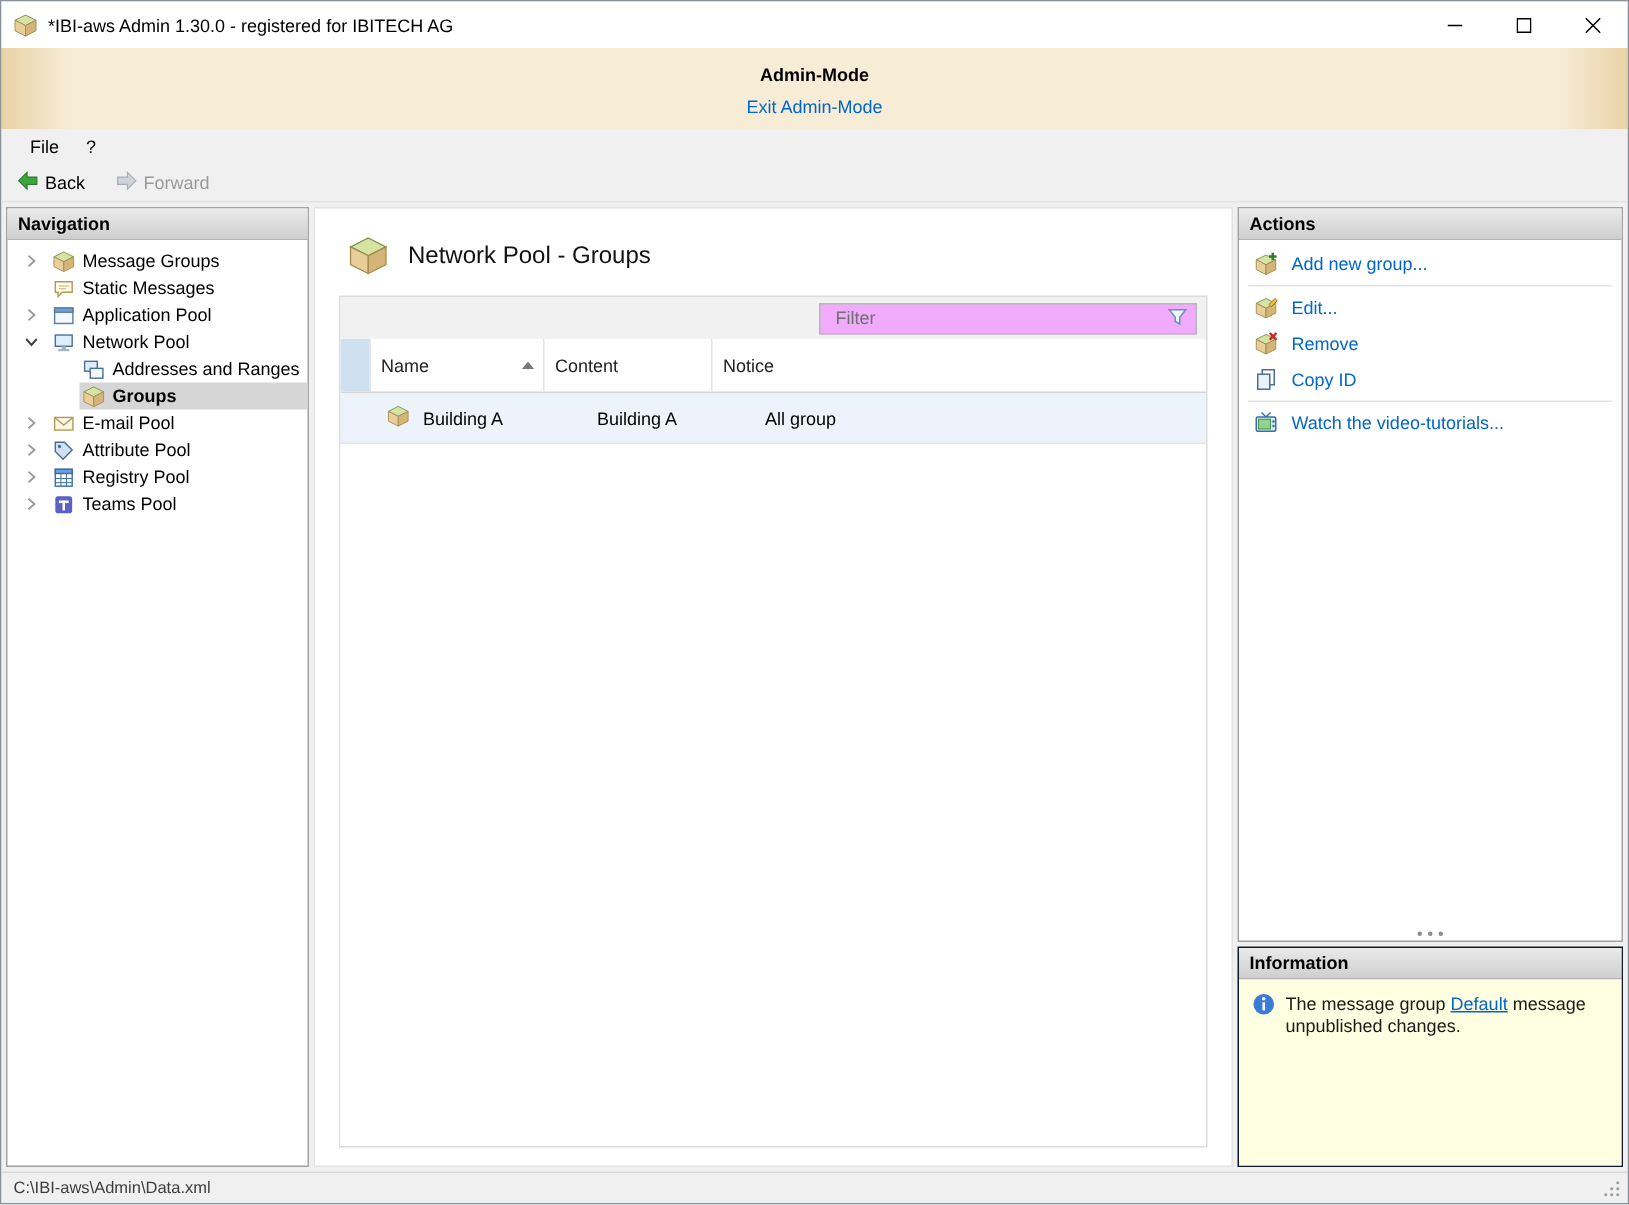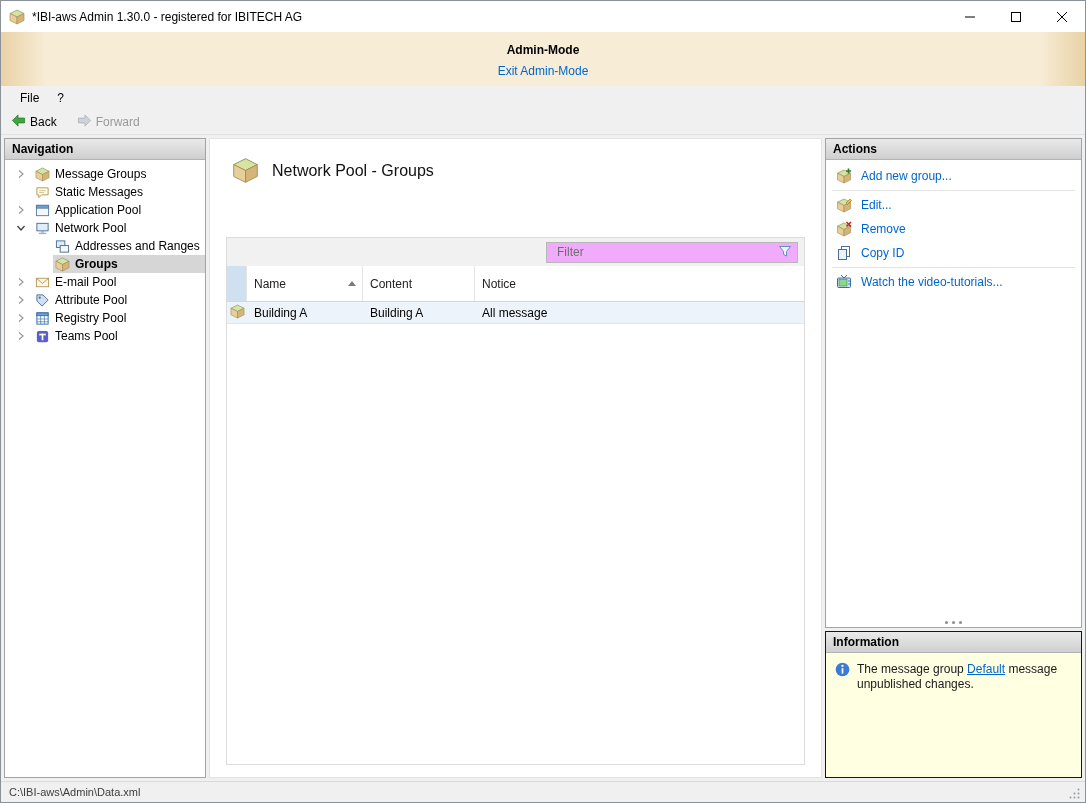--- a/index.html
+++ b/index.html
@@ -47,36 +47,36 @@
   .nav-panel{width:202px;flex:none;background:#fff;border:1px solid #a3a3a3;display:flex;flex-direction:column;}
   .tree{padding-top:5px;overflow:hidden;}
   .tree-item{height:18px;display:flex;align-items:center;padding-left:8px;cursor:default;white-space:nowrap;}
   .tree-item .chev{width:20px;flex:none;display:flex;align-items:center;justify-content:flex-start;padding-left:3px;}
   .tree-item.lvl1{padding-left:28px;}
   .row-inner{display:flex;align-items:center;flex:1;height:100%;padding-left:2px;}
   .tree-item.selected .row-inner{background:#d6d6d6;font-weight:bold;}
   .ticon{width:15px;height:15px;margin-right:5px;flex:none;display:inline-flex;}
   .tlabel{font-size:12px;}
   
-  .main-panel{flex:1;background:#fff;border:1px solid #e3e3e3;display:flex;flex-direction:column;min-width:0;gap:40px;}
+  .main-panel{flex:1;background:#fff;border:1px solid #e3e3e3;display:flex;flex-direction:column;min-width:0;}
   .main-title-row{display:flex;align-items:center;margin:18px 0 0 22px;gap:13px;}
   .main-title-row .big-icon{width:27px;height:27px;flex:none;}
   .page-title{font-size:16px;color:#111;}
   .table-block{margin:13px 16px 12px 16px;border:1px solid #dcdcdc;flex:1;display:flex;flex-direction:column;min-height:0;}
   .filter-row{height:28px;flex:none;background:#f1f1f1;display:flex;align-items:center;justify-content:flex-end;padding-right:6px;}
   .filter-box{width:252px;height:21px;background:#f0abfc;border:1px solid #b8b8b8;display:flex;align-items:center;padding:0 5px 0 10px;}
   .filter-box input{flex:1;border:none;outline:none;font-family:"Liberation Sans",sans-serif;font-size:12px;color:#333;background:transparent;}
   .filter-box input::placeholder{color:#6f6f6f;}
   .thead,.trow{display:grid;grid-template-columns:20px 116px 112px 1fr;}
   .thead{height:36px;border-bottom:1px solid #d6d6d6;background:#fff;}
   .th{display:flex;align-items:center;padding-left:7px;border-right:1px solid #e4e4e4;font-size:12px;color:#222;cursor:default;}
   .th.last{border-right:none;}
   .th.sel-col{background:#cfe0f1;padding:0;}
   .th .sort{margin-left:auto;margin-right:6px;display:flex;}
-  .trow{height:22px;background:#edf3fa;border-bottom:1px solid #e6e6e6;cursor:default;}
+  .trow{height:34px;background:#edf3fa;border-bottom:1px solid #e6e6e6;cursor:default;padding-left:28px;}
   .td{display:flex;align-items:center;padding-left:7px;font-size:12px;}
   .td.icon-cell{padding-left:3px;}
   .table-rest{flex:1;background:#fff;}
   
   .right-col{width:257px;flex:none;display:flex;flex-direction:column;gap:3px;}
   .actions-panel{flex:1;background:#fff;border:1px solid #a3a3a3;display:flex;flex-direction:column;min-height:0;}
   .actions-list{padding-top:4px;}
   .action-item{display:flex;align-items:center;gap:9px;padding:4px 10px;color:var(--link,#0066cc);cursor:pointer;font-size:12px;}
   .action-item .aicon{width:16px;height:16px;flex:none;display:inline-flex;}
   .sep{border-top:1px solid #e4e4e4;margin:2px 6px;}
@@ -370,21 +370,21 @@
         <div class="trow">
           <div class="td icon-cell">
             <span><svg width="15" height="15" viewBox="0 0 16 16">
                   <polygon points="8,1 15,4.5 8,8 1,4.5" fill="#d6e3a3" stroke="#7a8a4a" stroke-width="0.6"></polygon>
                   <polygon points="1,4.5 8,8 8,15 1,11.5" fill="#e8cf9a" stroke="#a08a50" stroke-width="0.6"></polygon>
                   <polygon points="15,4.5 8,8 8,15 15,11.5" fill="#d4b577" stroke="#a08a50" stroke-width="0.6"></polygon>
                 </svg></span>
           </div>
           <div class="td">Building A</div>
           <div class="td">Building A</div>
-          <div class="td">All message</div>
+          <div class="td">All group</div>
         </div>
 
         <div class="table-rest"></div>
       </div>
     </div>
 
     <div class="right-col">
 
       <div class="actions-panel">
         <div class="panel-header">Actions</div>

